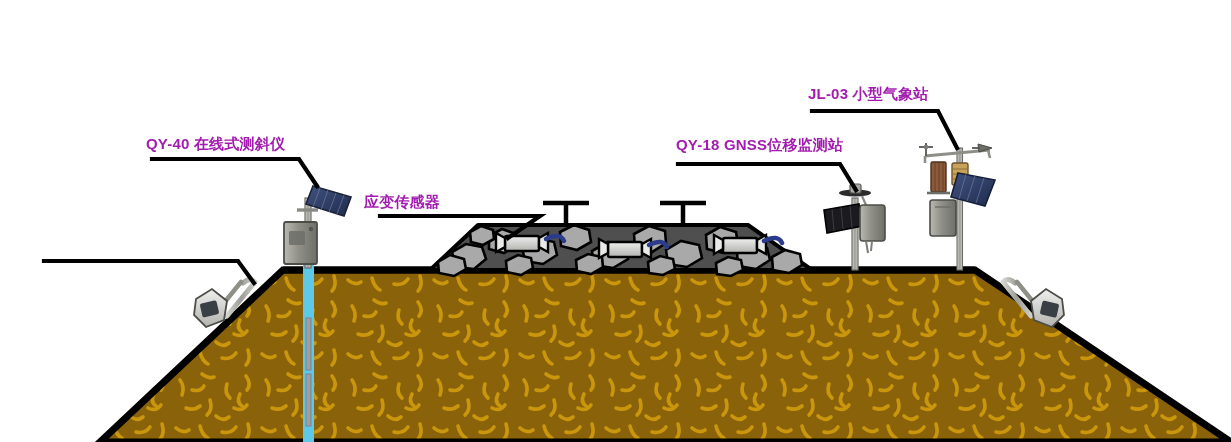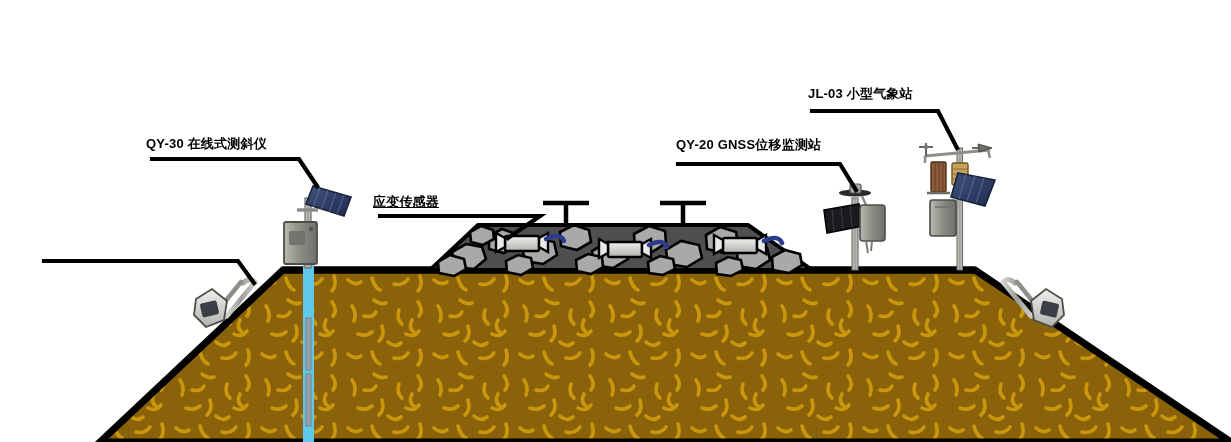--- a/index.html
+++ b/index.html
@@ -1,24 +1,24 @@
 <!DOCTYPE html>
 <html><head>
 <meta charset="utf-8">
 <style>
   html,body{margin:0;padding:0;background:#ffffff;}
   body{width:1231px;height:442px;overflow:hidden;
        font-family:"Liberation Sans","DejaVu Sans",sans-serif;}
   #scene{position:relative;width:1231px;height:442px;background:#fff;}
   #scene svg{position:absolute;left:0;top:0;}
-  .lbl{position:absolute;white-space:nowrap;font-weight:bold;color:#000000;
-       font-size:13px;letter-spacing:.2px;}
+  .lbl{position:absolute;white-space:nowrap;font-weight:bold;color:#a21caf;
+       font-size:15px;letter-spacing:.2px;}
   .lbl-qy20{left:146px;top:135px;}
   .lbl-qy18{left:38px;top:236px;}
-  .lbl-strain{left:373px;top:193px;text-decoration:underline;}
+  .lbl-strain{left:364px;top:193px;}
   .lbl-gnss{left:676px;top:136px;}
   .lbl-jl03{left:808px;top:85px;}
 </style>
 </head>
 <body>
 
 <div id="scene">
 
   <svg width="1231" height="442" viewBox="0 0 1231 442">
     <defs>
@@ -236,18 +236,18 @@
 
     <g fill="none" stroke="#000" stroke-width="4.2" stroke-linecap="square">
       <path d="M152 159 L299 159 L317 186"></path>
       <path d="M44 261 L238 261 L254 283"></path>
       <path d="M380 216 L540 216 L508 238"></path>
       <path d="M678 164 L840 164 L856 190"></path>
       <path d="M812 111 L938 111 L957 148"></path>
     </g>
   </svg>
 
-  <div class="lbl lbl-qy20">QY-30 在线式测斜仪</div>
+  <div class="lbl lbl-qy20">QY-40 在线式测斜仪</div>
   <div class="lbl lbl-strain">应变传感器</div>
-  <div class="lbl lbl-gnss">QY-20 GNSS位移监测站</div>
+  <div class="lbl lbl-gnss">QY-18 GNSS位移监测站</div>
   <div class="lbl lbl-jl03">JL-03 小型气象站</div>
 
 </div>
 
 </body></html>

